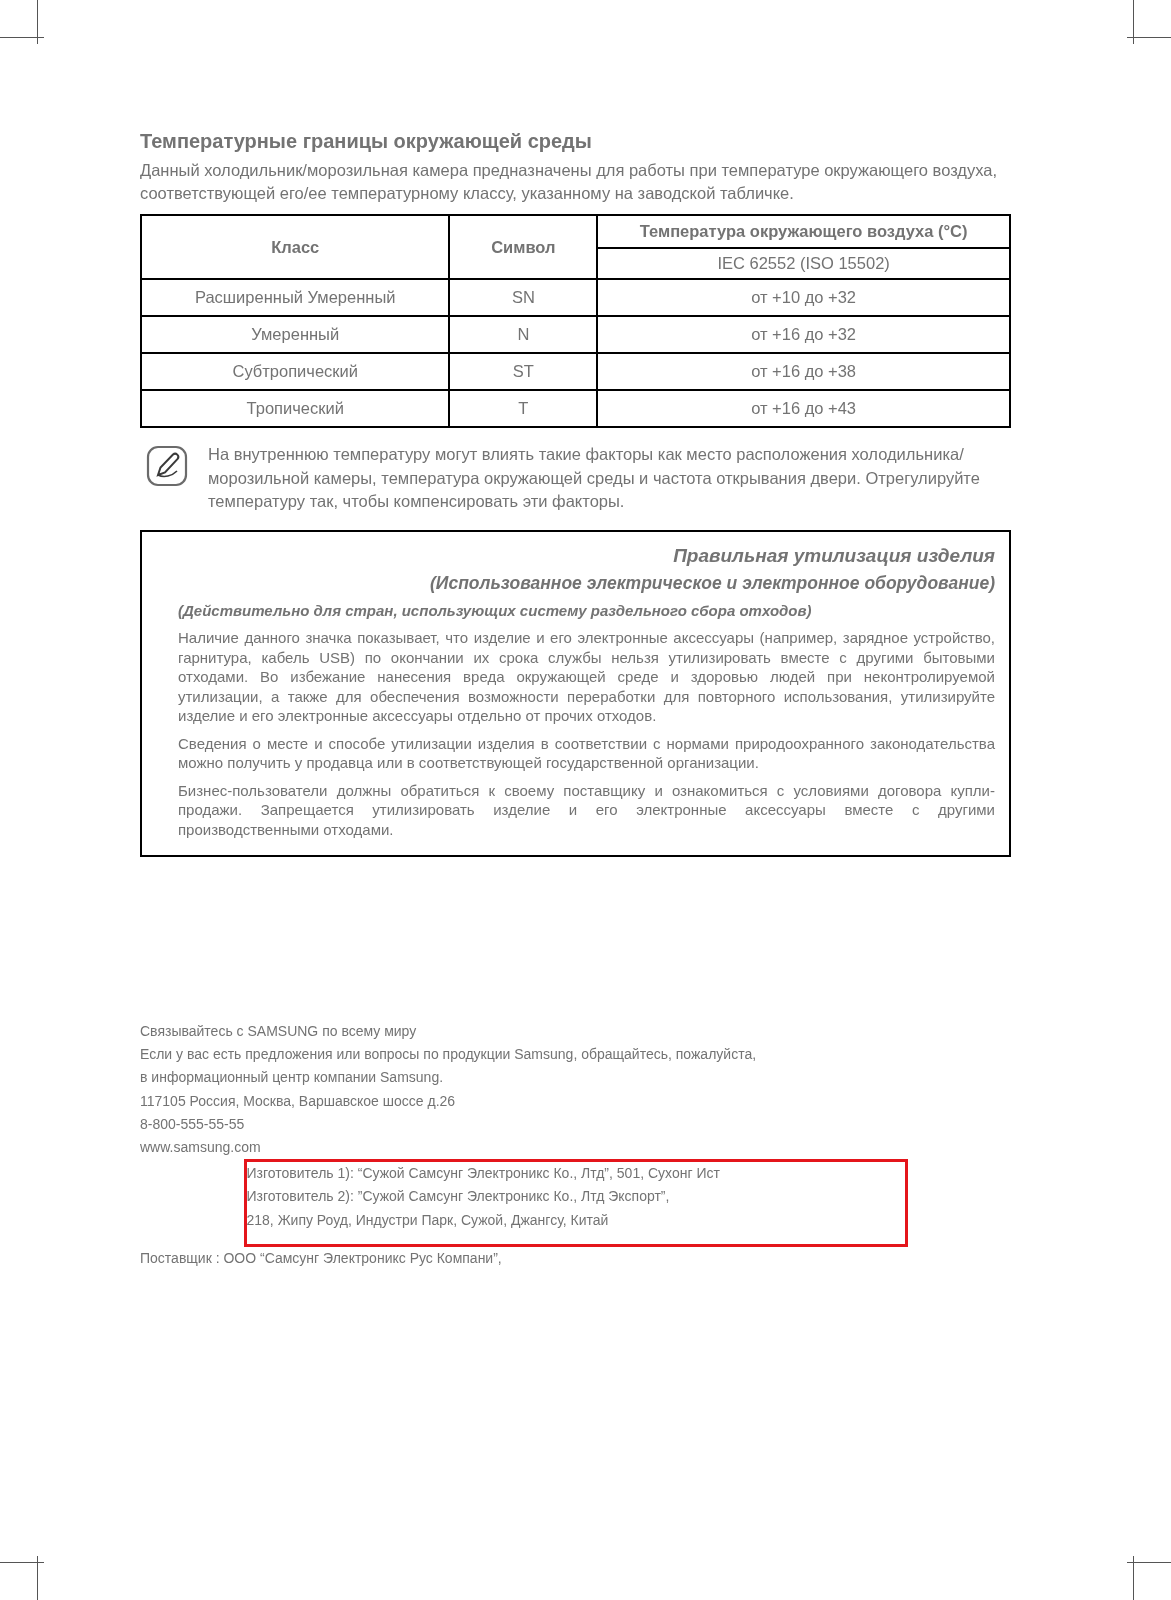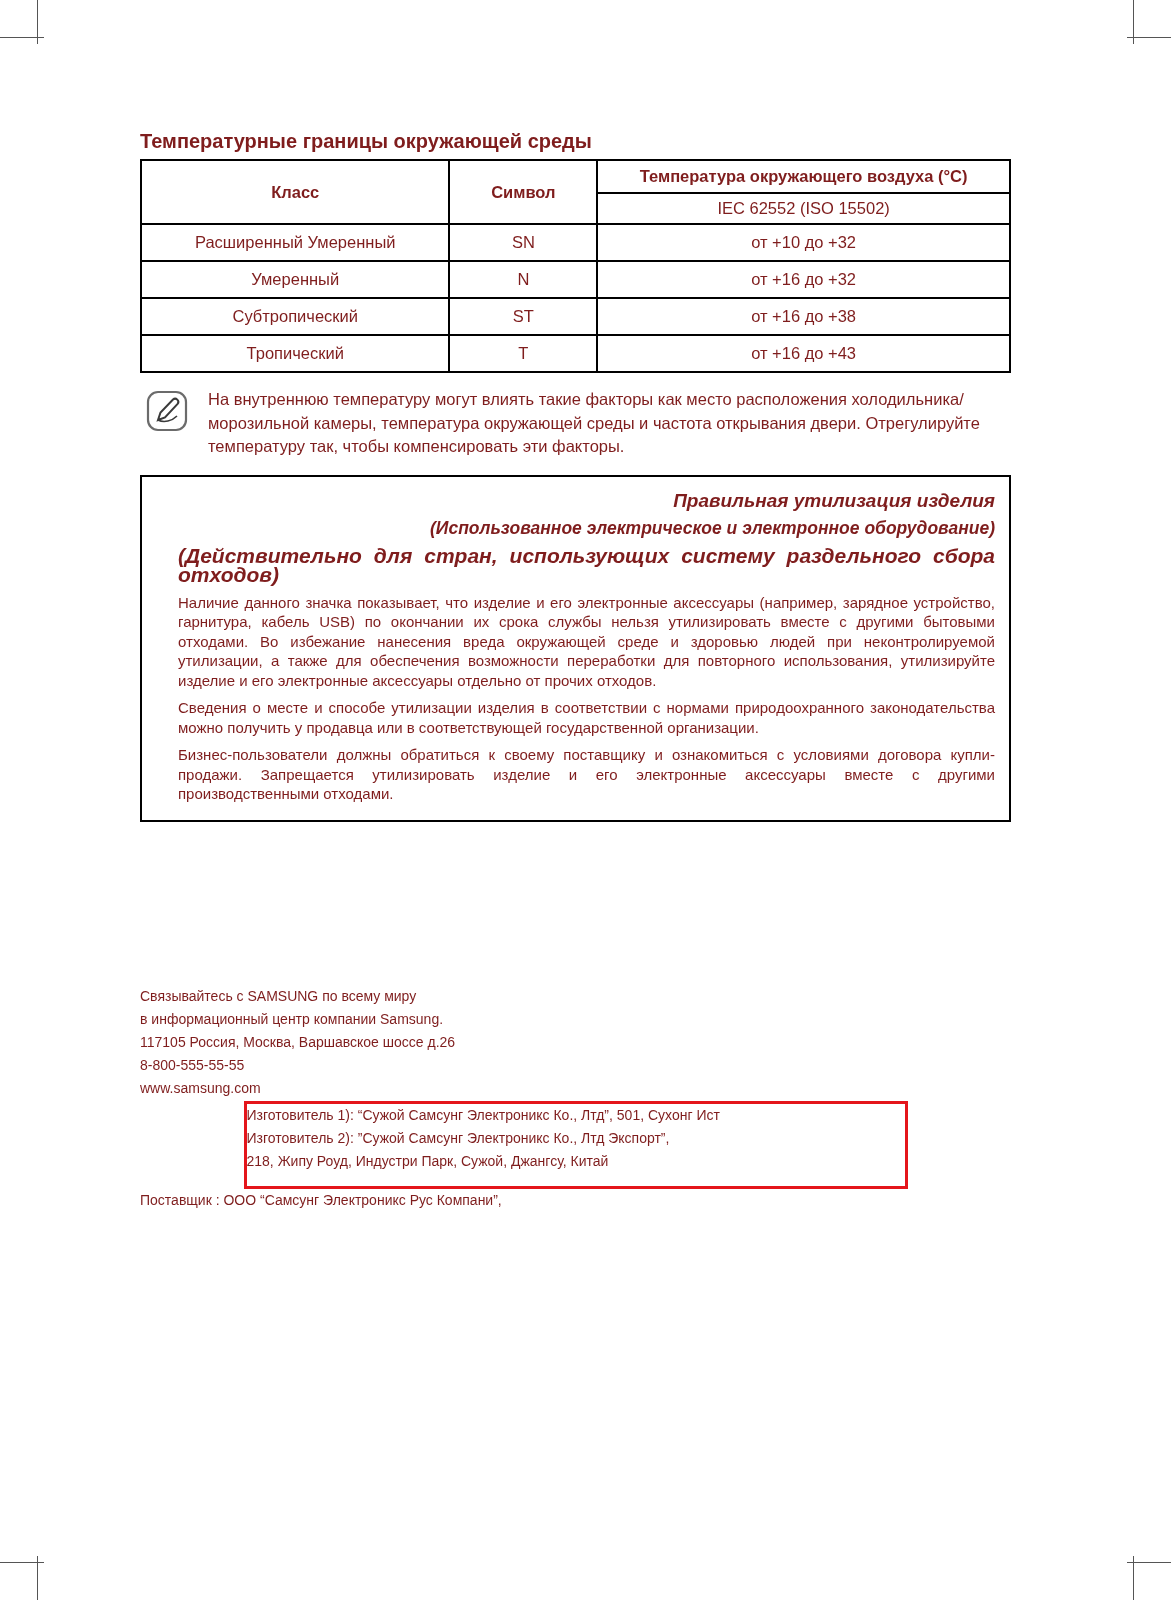--- a/index.html
+++ b/index.html
@@ -1,21 +1,21 @@
 <!DOCTYPE html>
 <html><head>
 <meta charset="utf-8">
 <style>
   html,body{margin:0;padding:0;background:#ffffff;}
   .page{
     position:relative;
     width:1171px;height:1600px;
     background:#ffffff;
     font-family:"Liberation Sans", sans-serif;
-    color:#7f1d1d;
+    color:#737373;
     overflow:hidden;
   }
   
   .crop{position:absolute;background:#555;}
   .crop.v{width:1px;height:44px;}
   .crop.h{height:1px;width:44px;}
 
   .content{position:absolute;left:140px;top:130px;width:871px;}
 
   .doc-title{font-size:20px;font-weight:bold;margin:0 0 6px 0;}
@@ -50,21 +50,21 @@
   }
   .disposal-title{text-align:right;font-weight:bold;font-style:italic;}
   .disposal-title .t1{font-size:19px;line-height:28px;}
   .disposal-title .t2{font-size:17.5px;line-height:27px;}
   .disposal-body{display:flex;margin-top:4px;}
   .disposal-left{flex:0 0 168px;text-align:center;}
   .lang-label{font-size:21px;font-weight:bold;margin-top:6px;}
   .weee{margin-top:10px;}
   .black-bar{width:104px;height:27px;background:#000;margin:16px auto 0 auto;}
   .disposal-right{flex:1;margin-left:24px;font-size:15px;line-height:19.5px;text-align:justify;}
-  .disposal-sub{font-weight:bold;font-style:italic;font-size:21px;margin:0 0 4px 0;}
+  .disposal-sub{font-weight:bold;font-style:italic;font-size:15px;margin:0 0 4px 0;}
   .disposal-right p{margin:0 0 8px 0;}
   .disposal-right p:last-child{margin-bottom:0;}
 
   .contact{margin-top:163px;text-align:left;font-size:14px;line-height:23.2px;}
   .contact div{white-space:nowrap;}
   .mfr-box{
     border:3px solid #e4151b;
     width:658px;
     height:82px;
     margin:0 auto;
@@ -81,20 +81,21 @@
   <div class="crop v" style="left:1133px;top:0;"></div>
   <div class="crop h" style="left:1127px;top:37px;"></div>
   <div class="crop v" style="left:37px;top:1556px;"></div>
   <div class="crop h" style="left:0;top:1562px;"></div>
   <div class="crop v" style="left:1133px;top:1556px;"></div>
   <div class="crop h" style="left:1127px;top:1562px;"></div>
 
   <div class="content">
 
     <h1 class="doc-title">Температурные границы окружающей среды</h1>
+    <p class="intro">Данный холодильник/морозильная камера предназначены для работы при температуре окружающего воздуха, соответствующей его/ее температурному классу, указанному на заводской табличке.</p>
 
     <table class="temp">
       <colgroup>
         <col class="col-class">
           <col class="col-symbol">
           <col class="col-temp">
       </colgroup>
       <tbody>
         <tr class="hdr1">
           <th rowspan="2" class="b">Класс</th>
@@ -148,20 +149,21 @@
           <p class="disposal-sub">(Действительно для стран, использующих систему раздельного сбора отходов)</p>
           <p>Наличие данного значка показывает, что изделие и его электронные аксессуары (например, зарядное устройство, гарнитура, кабель USB) по окончании их срока службы нельзя утилизировать вместе с другими бытовыми отходами. Во избежание нанесения вреда окружающей среде и здоровью людей при неконтролируемой утилизации, а также для обеспечения возможности переработки для повторного использования, утилизируйте изделие и его электронные аксессуары отдельно от прочих отходов.</p>
           <p>Сведения о месте и способе утилизации изделия в соответствии с нормами природоохранного законодательства можно получить у продавца или в соответствующей государственной организации.</p>
           <p>Бизнес-пользователи должны обратиться к своему поставщику и ознакомиться с условиями договора купли-продажи. Запрещается утилизировать изделие и его электронные аксессуары вместе с другими производственными отходами.</p>
         </div>
       </div>
     </div>
 
     <div class="contact">
       <div>Связывайтесь с SAMSUNG по всему миру</div>
+      <div>Если у вас есть предложения или вопросы по продукции Samsung, обращайтесь, пожалуйста,</div>
       <div>в информационный центр компании Samsung.</div>
       <div>117105 Россия, Москва, Варшавское шоссе д.26</div>
       <div>8-800-555-55-55</div>
       <div>www.samsung.com</div>
       <div class="mfr-box">
         <div>Изготовитель 1): “Сужой Самсунг Электроникс Ко., Лтд”, 501, Сухонг Ист</div>
         <div>Изготовитель 2): ”Сужой Самсунг Электроникс Ко., Лтд Экспорт”,</div>
         <div>218, Жипу Роуд, Индустри Парк, Сужой, Джангсу, Китай</div>
       </div>
       <div>Поставщик : ООО “Самсунг Электроникс Рус Компани”,</div>

